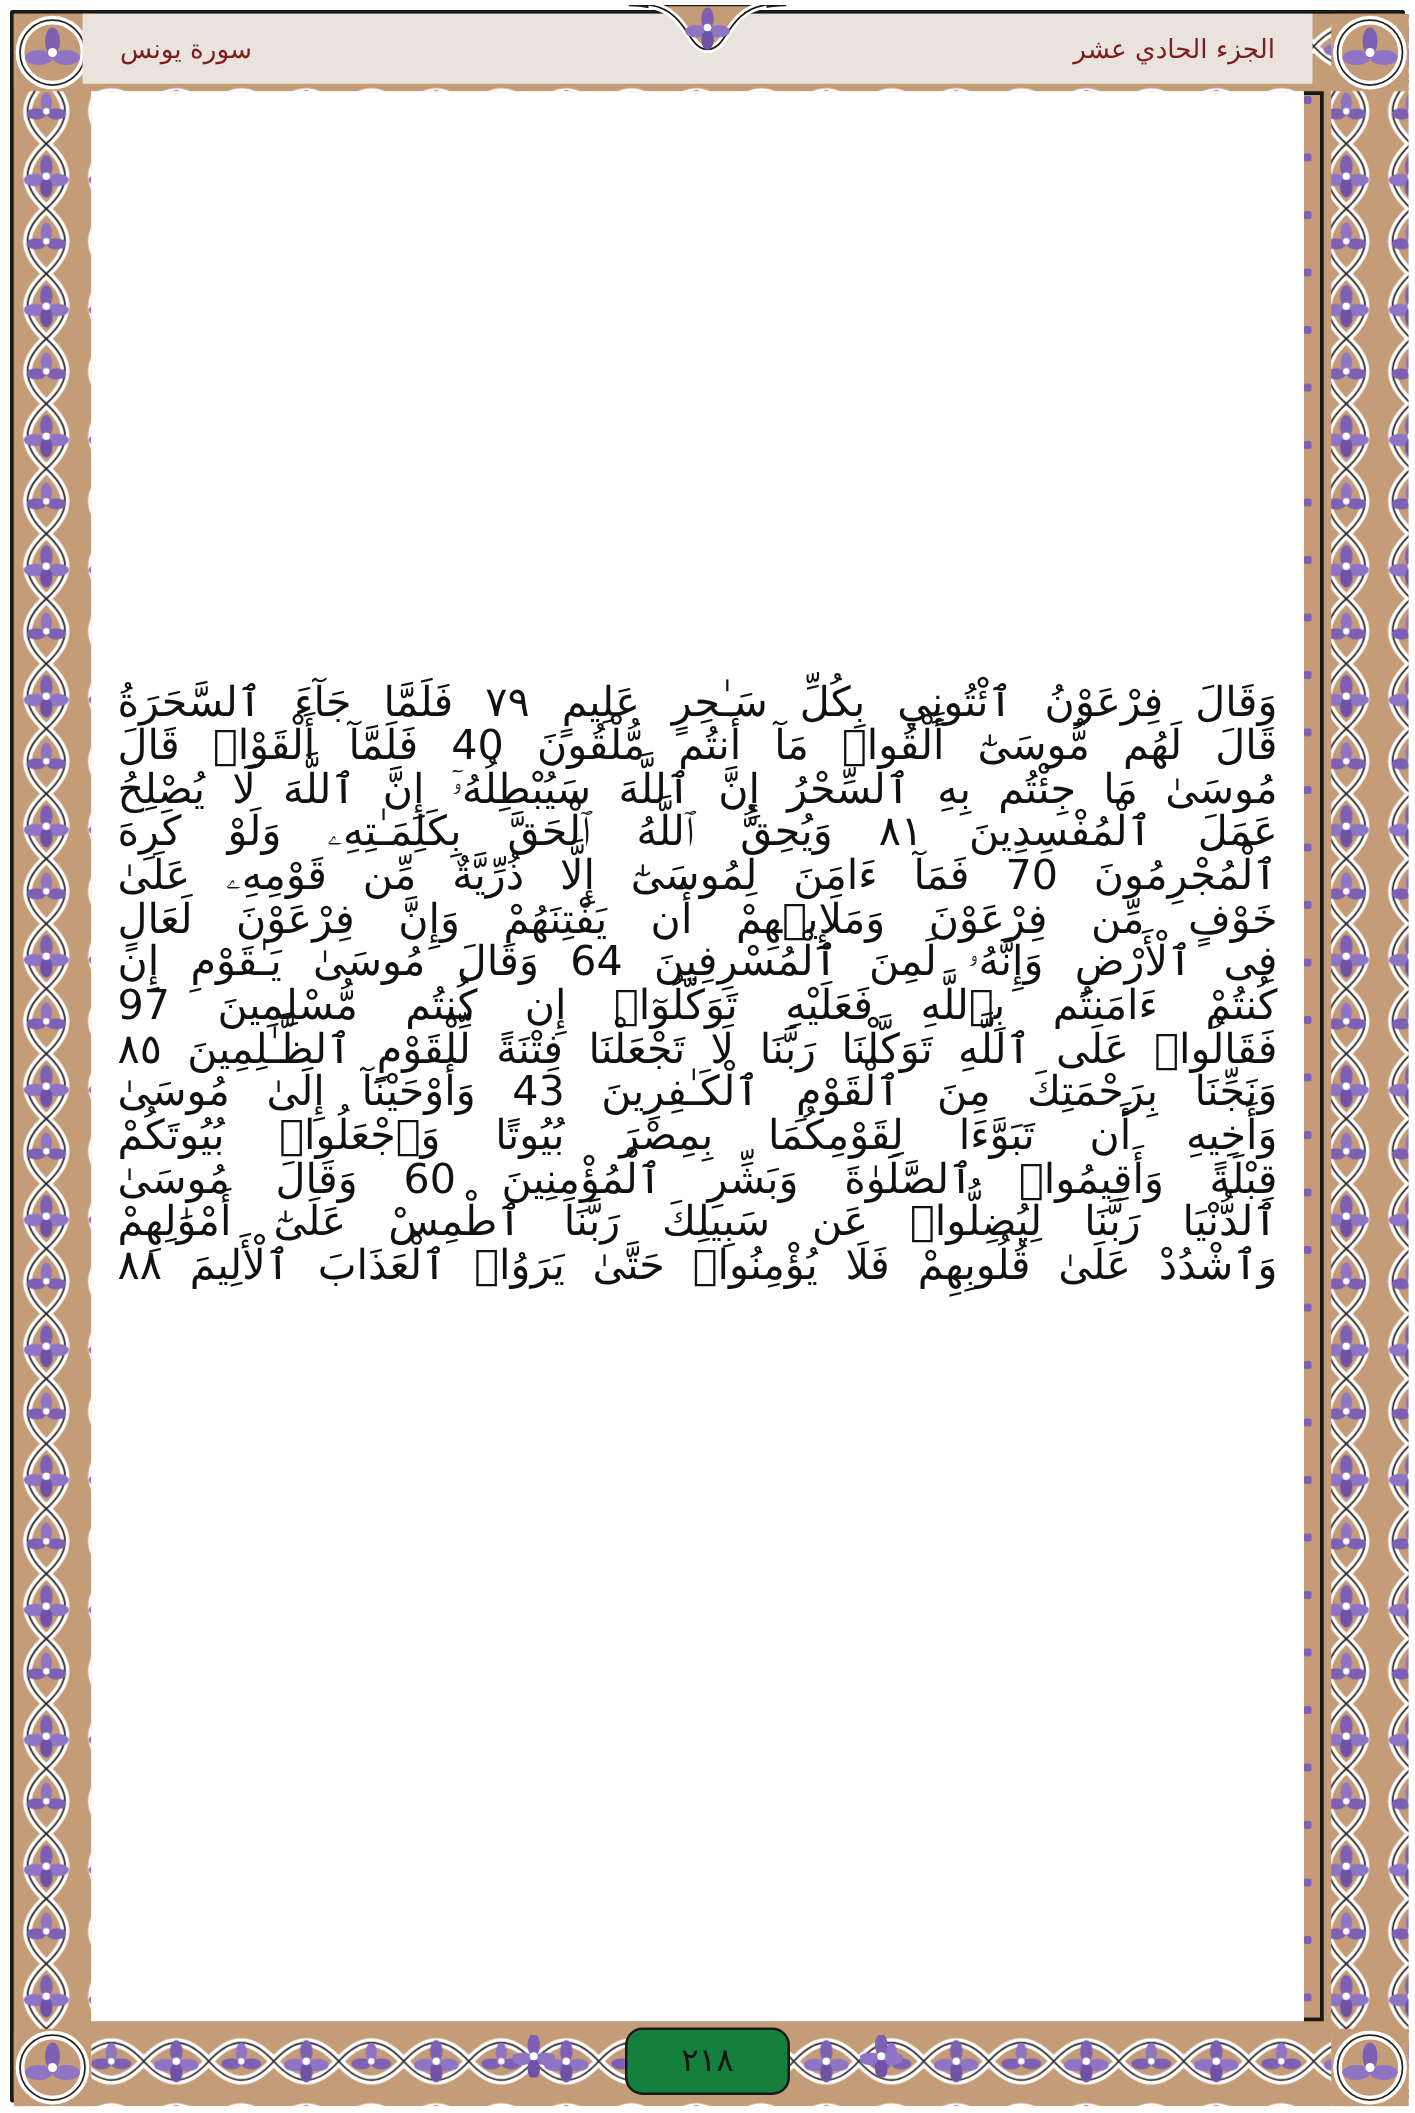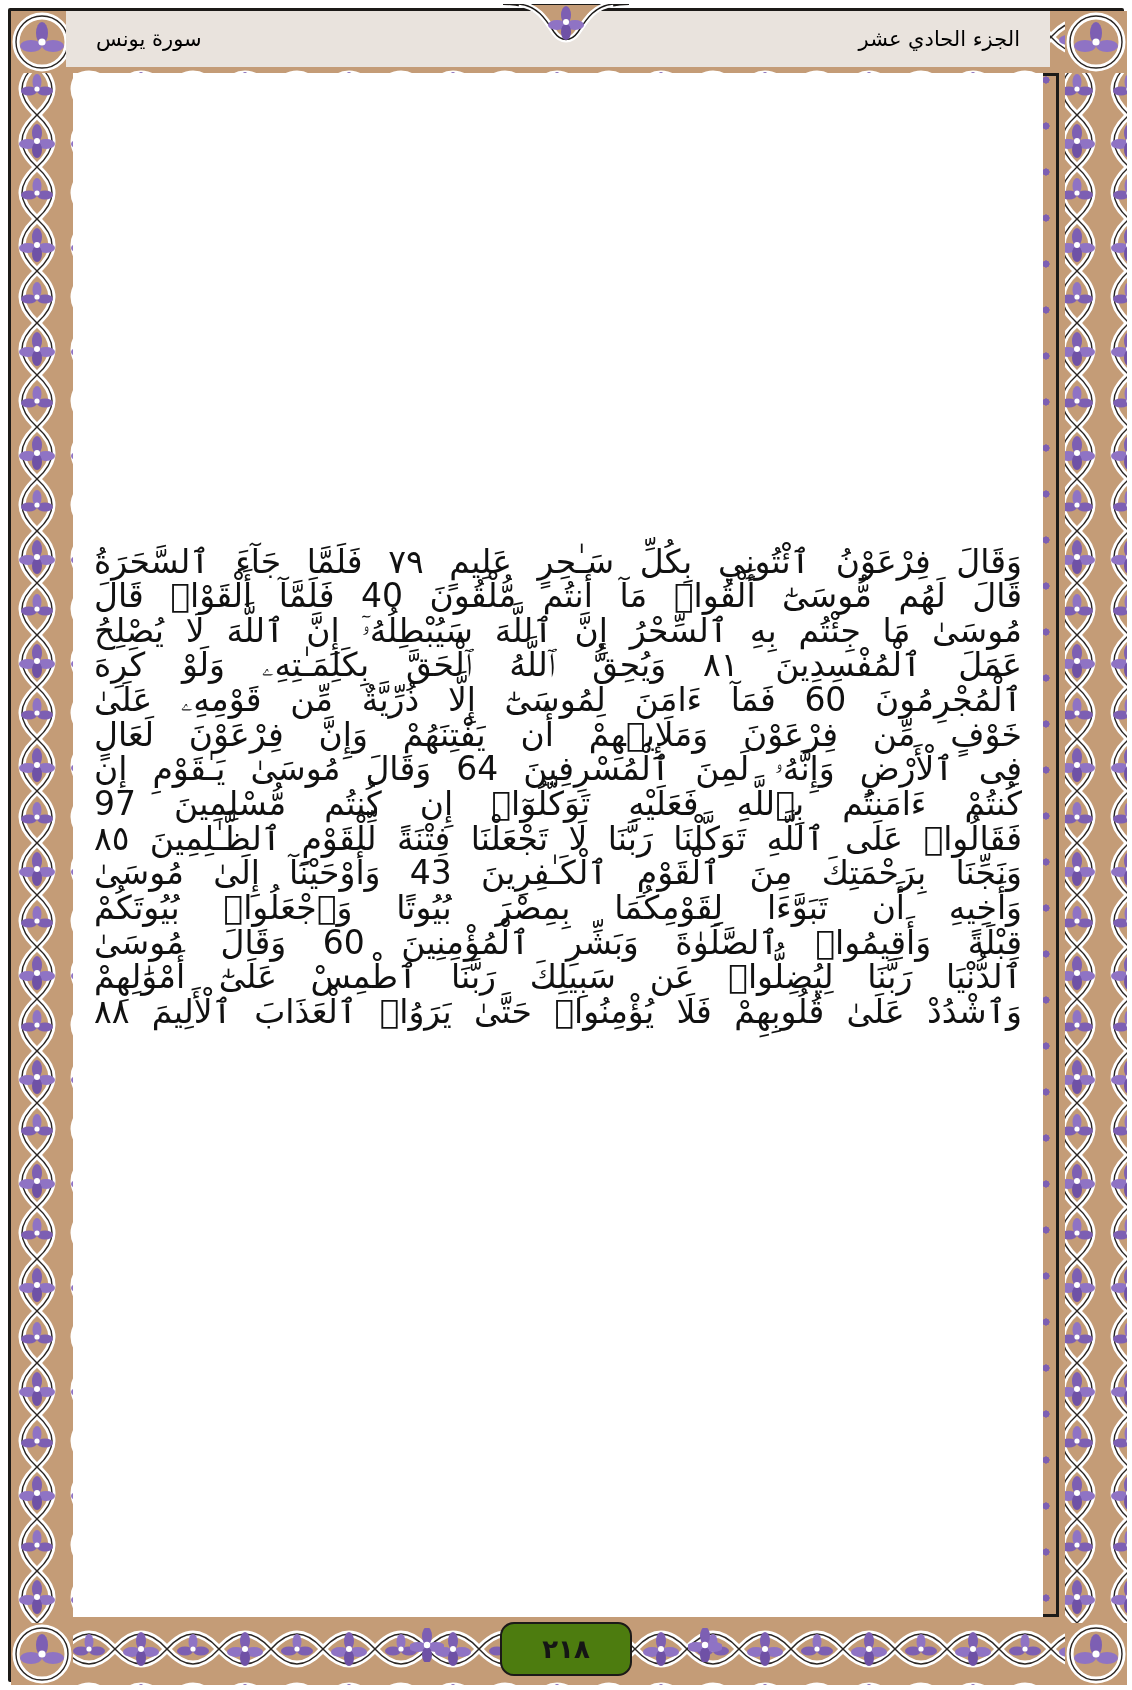--- a/index.html
+++ b/index.html
@@ -77,21 +77,21 @@
     background: #e9e3dd;
     z-index: 6;
     display: flex;
     align-items: center;
     justify-content: space-between;
     padding: 0 30px;
   }
   .header-band .hdr-text {
     font-family: "DejaVu Sans", "Liberation Sans", sans-serif;
     font-size: 21px;
-    color: #000000;
+    color: #7f1d1d;
     direction: rtl;
     white-space: nowrap;
     line-height: 1;
   }
   
   .header-medallion {
     position: absolute;
     left: 50%;
     top: 4px;
     transform: translateX(-50%);
@@ -133,28 +133,27 @@
   }
 
   
   .footer-cartouche {
     position: absolute;
     left: 50%;
     transform: translateX(-50%);
     bottom: 14px;
     width: 132px;
     height: 54px;
-    background: #4d7c0f;
+    background: #15803d;
     border: 2.5px solid #1c1a18;
     border-radius: 14px;
     z-index: 8;
     display: flex;
     align-items: center;
     justify-content: center;
-    font-weight: bold;
   }
   .footer-cartouche .pg {
     font-family: "DejaVu Sans", "Liberation Sans", sans-serif;
     font-size: 26px;
     color: #151515;
     direction: rtl;
   }
 
   
   .footer-flower {
@@ -283,21 +282,21 @@
       <ellipse cx="0" cy="10" rx="5" ry="8" fill="#6f51a6"></ellipse>
       <circle cx="0" cy="0" r="3" fill="#ffffff"></circle>
     </g>
   </svg>
 
   <div class="mushaf">
     <div class="aya-line"><span class="ln">وَقَالَ فِرْعَوْنُ ٱئْتُونِي بِكُلِّ سَـٰحِرٍ عَلِيمٍ ٧٩ فَلَمَّا جَآءَ ٱلسَّحَرَةُ</span></div>
     <div class="aya-line"><span class="ln">قَالَ لَهُم مُّوسَىٰٓ أَلْقُوا۟ مَآ أَنتُم مُّلْقُونَ 40 فَلَمَّآ أَلْقَوْا۟ قَالَ</span></div>
     <div class="aya-line"><span class="ln">مُوسَىٰ مَا جِئْتُم بِهِ ٱلسِّحْرُ إِنَّ ٱللَّهَ سَيُبْطِلُهُۥٓ إِنَّ ٱللَّهَ لَا يُصْلِحُ</span></div>
     <div class="aya-line"><span class="ln">عَمَلَ ٱلْمُفْسِدِينَ ٨١ وَيُحِقُّ ٱللَّهُ ٱلْحَقَّ بِكَلِمَـٰتِهِۦ وَلَوْ كَرِهَ</span></div>
-    <div class="aya-line"><span class="ln">ٱلْمُجْرِمُونَ 60 فَمَآ ءَامَنَ لِمُوسَىٰٓ إِلَّا ذُرِّيَّةٌ مِّن قَوْمِهِۦ عَلَىٰ</span></div>
+    <div class="aya-line"><span class="ln">ٱلْمُجْرِمُونَ 70 فَمَآ ءَامَنَ لِمُوسَىٰٓ إِلَّا ذُرِّيَّةٌ مِّن قَوْمِهِۦ عَلَىٰ</span></div>
     <div class="aya-line"><span class="ln">خَوْفٍ مِّن فِرْعَوْنَ وَمَلَإِي۟هِمْ أَن يَفْتِنَهُمْ وَإِنَّ فِرْعَوْنَ لَعَالٍ</span></div>
     <div class="aya-line"><span class="ln">فِى ٱلْأَرْضِ وَإِنَّهُۥ لَمِنَ ٱلْمُسْرِفِينَ 64 وَقَالَ مُوسَىٰ يَـٰقَوْمِ إِن</span></div>
     <div class="aya-line"><span class="ln">كُنتُمْ ءَامَنتُم بِٱللَّهِ فَعَلَيْهِ تَوَكَّلُوٓا۟ إِن كُنتُم مُّسْلِمِينَ 97</span></div>
     <div class="aya-line"><span class="ln">فَقَالُوا۟ عَلَى ٱللَّهِ تَوَكَّلْنَا رَبَّنَا لَا تَجْعَلْنَا فِتْنَةً لِّلْقَوْمِ ٱلظَّـٰلِمِينَ ٨٥</span></div>
     <div class="aya-line"><span class="ln">وَنَجِّنَا بِرَحْمَتِكَ مِنَ ٱلْقَوْمِ ٱلْكَـٰفِرِينَ 43 وَأَوْحَيْنَآ إِلَىٰ مُوسَىٰ</span></div>
     <div class="aya-line"><span class="ln">وَأَخِيهِ أَن تَبَوَّءَا لِقَوْمِكُمَا بِمِصْرَ بُيُوتًا وَٱجْعَلُوا۟ بُيُوتَكُمْ</span></div>
     <div class="aya-line"><span class="ln">قِبْلَةً وَأَقِيمُوا۟ ٱلصَّلَوٰةَ وَبَشِّرِ ٱلْمُؤْمِنِينَ 60 وَقَالَ مُوسَىٰ</span></div>
     <div class="aya-line"><span class="ln">ٱلدُّنْيَا رَبَّنَا لِيُضِلُّوا۟ عَن سَبِيلِكَ رَبَّنَا ٱطْمِسْ عَلَىٰٓ أَمْوَٰلِهِمْ</span></div>
     <div class="aya-line"><span class="ln">وَٱشْدُدْ عَلَىٰ قُلُوبِهِمْ فَلَا يُؤْمِنُوا۟ حَتَّىٰ يَرَوُا۟ ٱلْعَذَابَ ٱلْأَلِيمَ ٨٨</span></div>
   </div>

